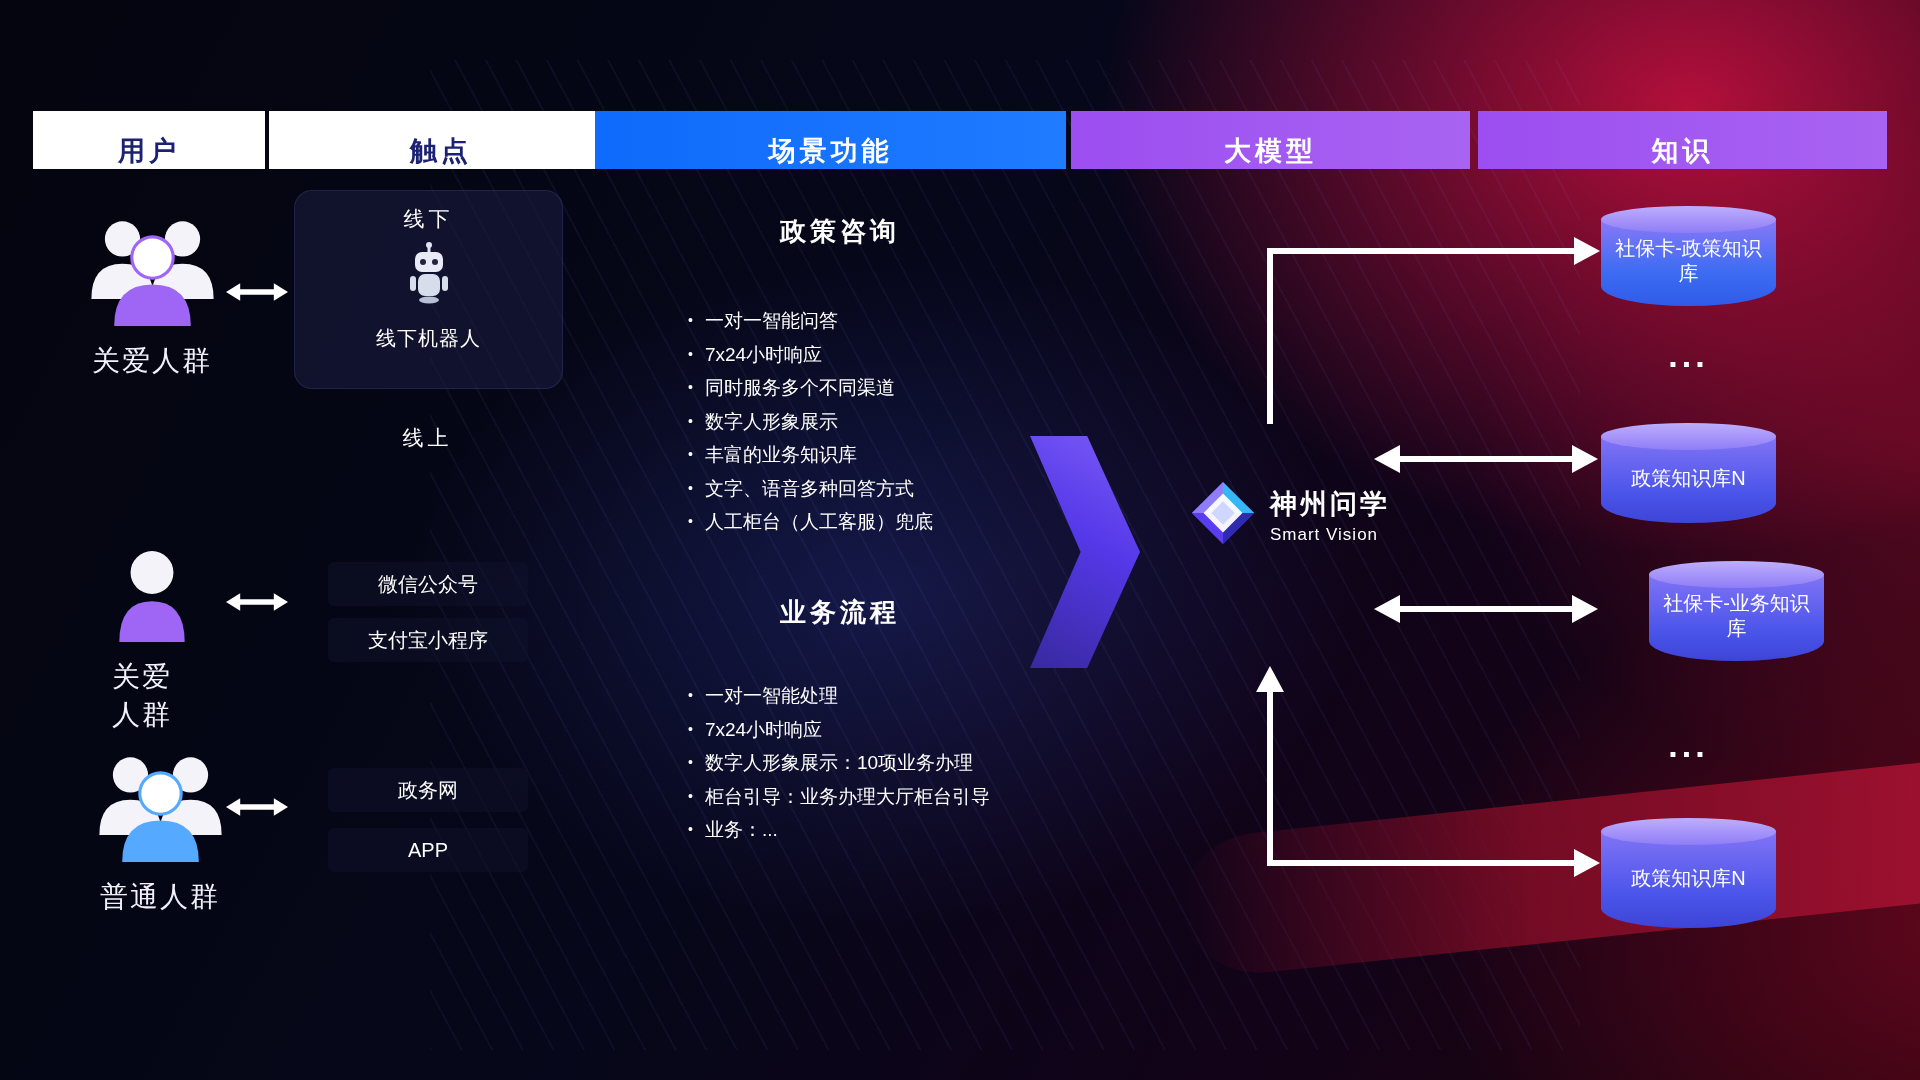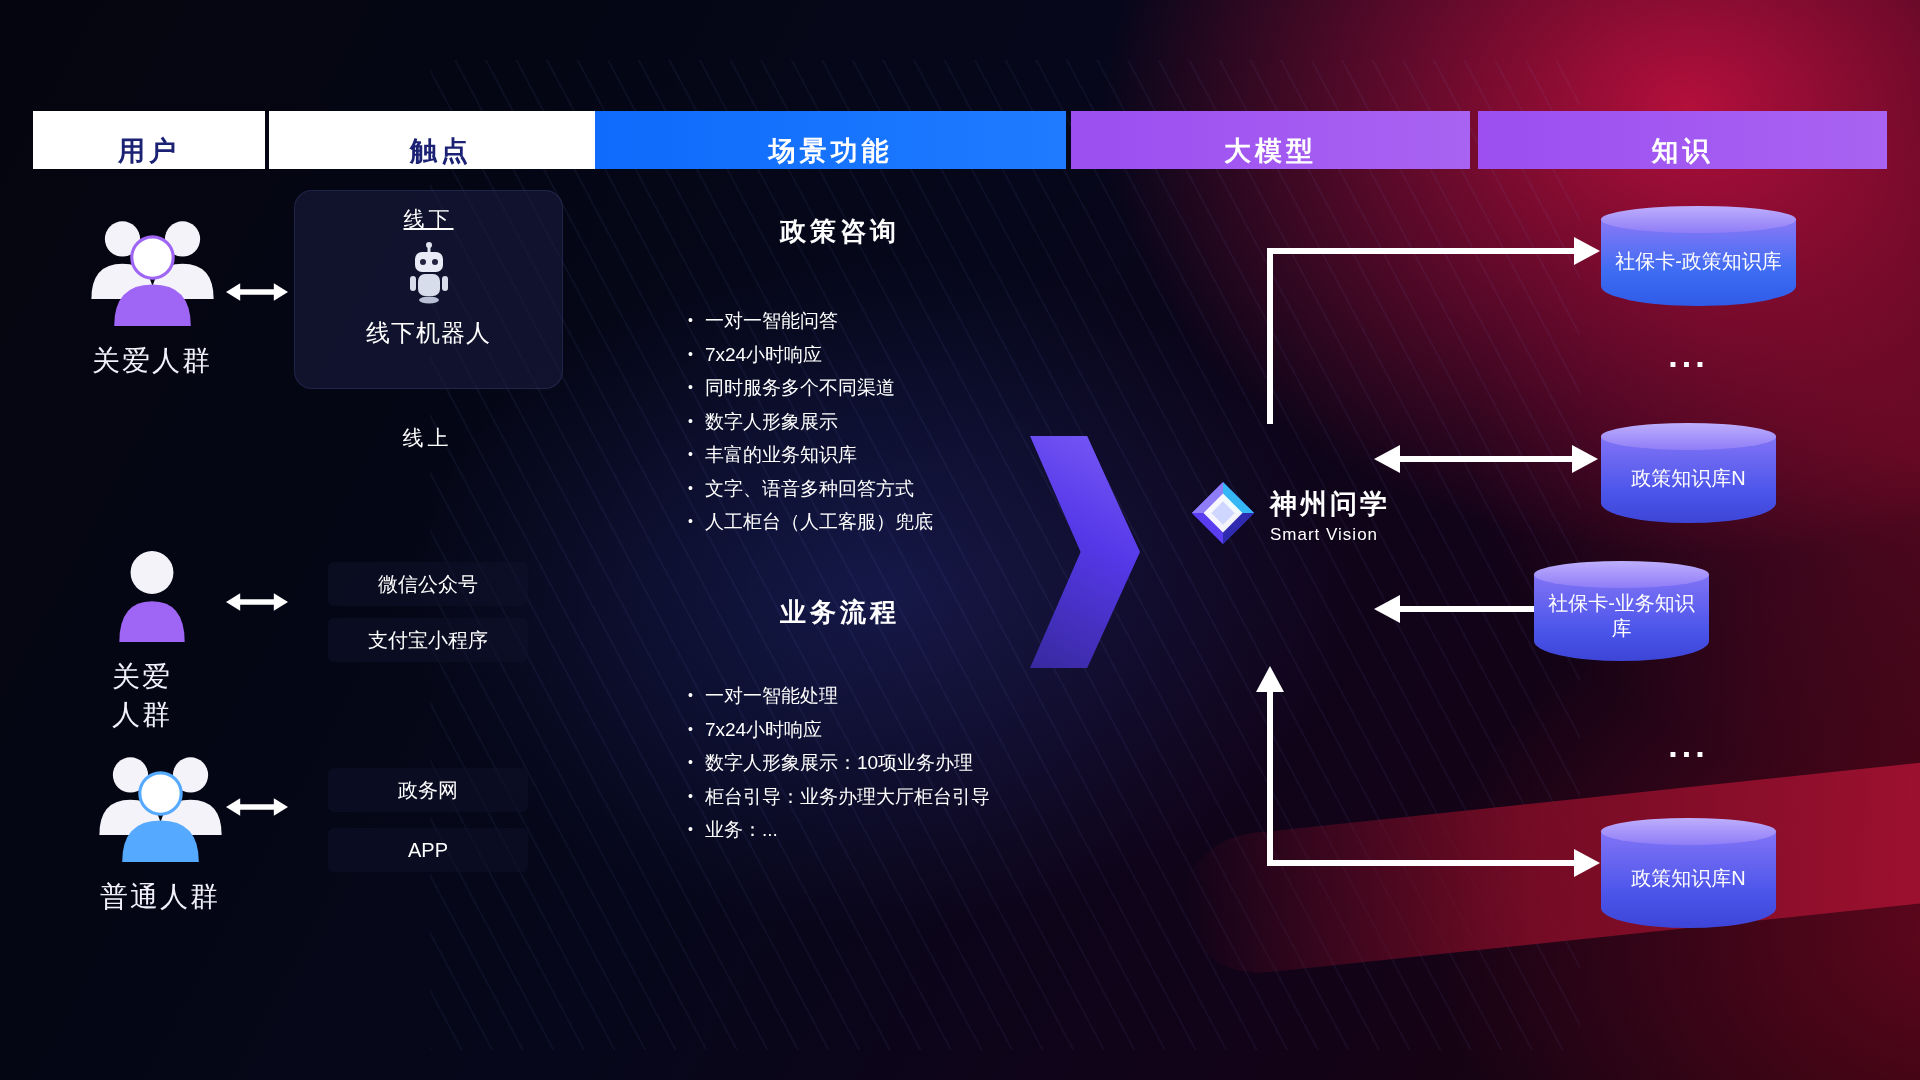--- a/index.html
+++ b/index.html
@@ -31,22 +31,22 @@
   .hdr-blue{background:linear-gradient(90deg,#0e6bfb,#1f7bff);color:#fff;}
   .hdr-purple{background:linear-gradient(90deg,#9c4ef0,#a863f2);color:#fff;}
   
   .persona{position:absolute;display:flex;flex-direction:column;align-items:center;}
   .persona-label{margin-top:10px;color:#f2f1fb;font-size:28px;letter-spacing:2px;}
   .harrow{position:absolute;width:62px;height:26px;}
   
   .tp-box{position:absolute;left:294px;top:190px;width:267px;height:197px;
     background:rgba(28,30,66,.55);border:1px solid rgba(120,130,220,.16);border-radius:18px;
     display:flex;flex-direction:column;align-items:center;}
-  .tp-box-title{margin-top:14px;font-size:21px;color:#fff;letter-spacing:4px;text-decoration:underline;}
-  .tp-box-caption{margin-top:8px;font-size:24px;color:#fff;letter-spacing:1px;}
+  .tp-box-title{margin-top:14px;font-size:21px;color:#fff;letter-spacing:4px;}
+  .tp-box-caption{margin-top:16px;font-size:20px;color:#fff;letter-spacing:1px;}
   .tp-online{position:absolute;left:294px;top:424px;width:267px;text-align:center;color:#fff;
     font-size:21px;letter-spacing:4px;}
   .tp-chip{position:absolute;left:328px;width:200px;height:44px;display:flex;align-items:center;
     justify-content:center;color:#fff;font-size:20px;background:rgba(16,18,44,.5);border-radius:6px;}
   
   .scene-title{position:absolute;left:640px;width:400px;text-align:center;color:#fff;
     font-size:26px;font-weight:600;letter-spacing:4px;}
   .scene-list{position:absolute;left:672px;margin:16px;padding:0;list-style:none;}
   .scene-list li{color:#fff;font-size:19px;line-height:32.5px;white-space:nowrap;}
   .scene-list li::before{content:"•";font-size:14px;margin-right:12px;position:relative;top:-2px;}
@@ -242,35 +242,35 @@
 
     <path d="M1398 609 H1574" stroke="#fff" stroke-width="6" fill="none"></path>
     <polygon points="1400,595 1374,609 1400,623" fill="#fff"></polygon>
     <polygon points="1572,595 1598,609 1572,623" fill="#fff"></polygon>
 
     <path d="M1270 690 V863 H1576" stroke="#fff" stroke-width="6" fill="none"></path>
     <polygon points="1256,692 1270,666 1284,692" fill="#fff"></polygon>
     <polygon points="1574,849 1600,863 1574,877" fill="#fff"></polygon>
   </svg>
 
-  <div class="cyl cyl--blue" style="left:1601px;top:206px;height:100px;padding-left:20px;">
+  <div class="cyl cyl--blue" style="left:1601px;top:206px;height:100px;">
     <div class="cyl-body"></div>
     <div class="cyl-top"></div>
     <div class="cyl-label">社保卡-政策知识库</div>
   </div>
 
   <div class="dots" style="left:1601px;top:336px;">...</div>
 
   <div class="cyl" style="left:1601px;top:423px;height:100px;">
     <div class="cyl-body"></div>
     <div class="cyl-top"></div>
     <div class="cyl-label">政策知识库N</div>
   </div>
 
-  <div class="cyl" style="left:1534px;top:561px;height:100px;">
+  <div class="cyl" style="left:1649px;top:561px;height:100px;">
     <div class="cyl-body"></div>
     <div class="cyl-top"></div>
     <div class="cyl-label">社保卡-业务知识库</div>
   </div>
 
   <div class="dots" style="left:1601px;top:726px;">...</div>
 
   <div class="cyl" style="left:1601px;top:818px;height:110px;">
     <div class="cyl-body"></div>
     <div class="cyl-top"></div>

